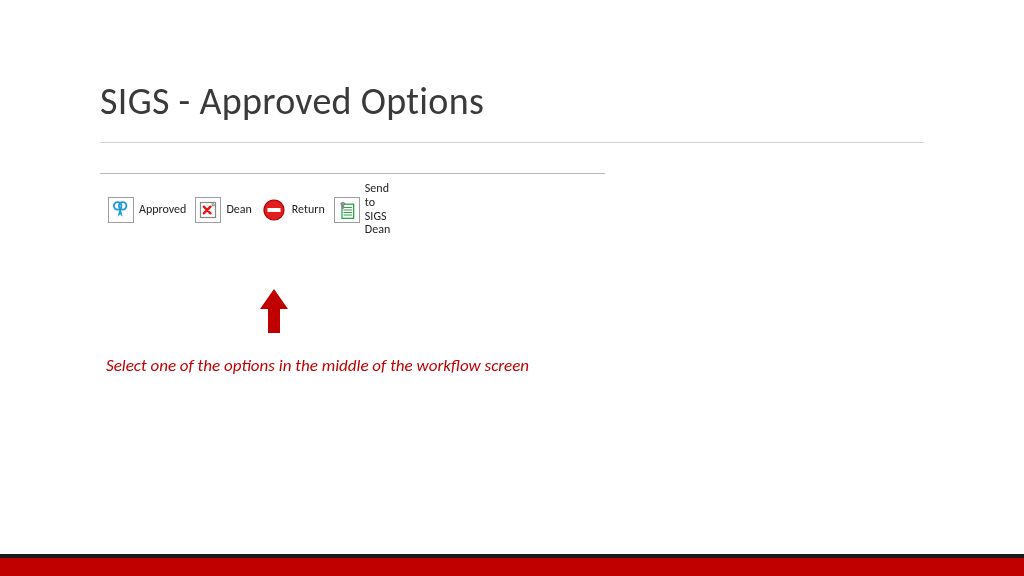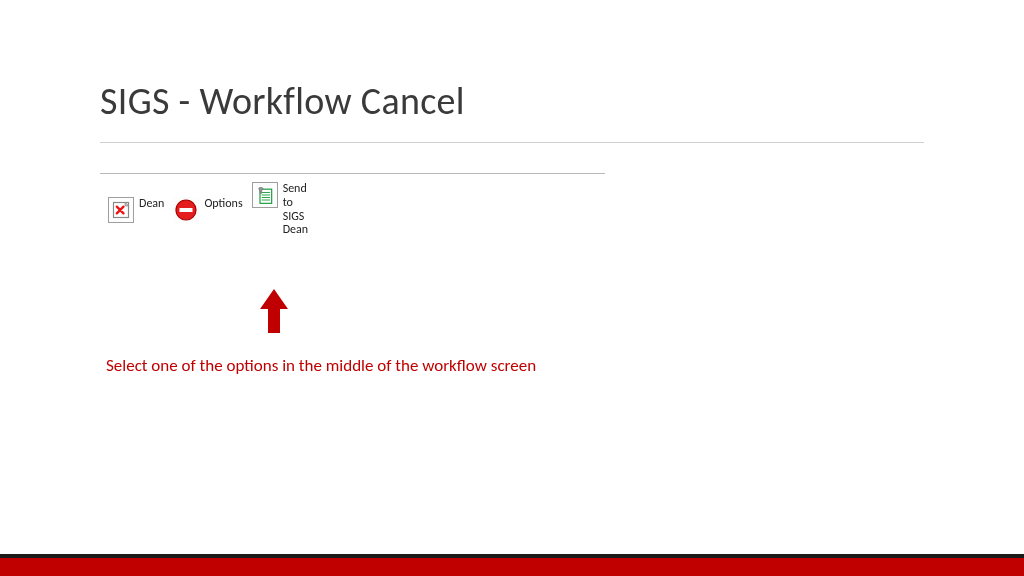--- a/index.html
+++ b/index.html
@@ -38,20 +38,21 @@
       border-top: 1px solid #b9b9b9;
       padding: 6px 6px;
     }
     .toolbar {
       display: flex;
       align-items: center;
       gap: 5px;
     }
     .tool-btn {
       display: flex;
+      align-items: center;
       gap: 5px;
       cursor: pointer;
       padding: 2px 2px;
     }
     .tool-icon-box {
       width: 26px;
       height: 26px;
       border: 1px solid #9e9e9e;
       background: #fdfdfd;
       display: flex;
@@ -66,20 +67,21 @@
     .arrow-box {
       margin-top: 44px;
       margin-left: 160px;
     }
     .instruction {
       margin-top: 22px;
       margin-left: 6px;
       font-size: 17px;
       color: #c00000;
       font-weight: 400;
+      font-style: italic;
     }
     .bottom-band {
       position: absolute;
       left: 0;
       right: 0;
       bottom: 0;
       height: 18px;
       background: #c00000;
     }
     .bottom-black {
@@ -89,26 +91,36 @@
       bottom: 18px;
       height: 4px;
       background: #1a1a1a;
     }
     svg { display: block; }
   </style>
 </head>
 <body>
 
 <div class="slide">
-  <h1 class="title">SIGS - Workflow Cancel</h1>
+  <h1 class="title">SIGS - Approved Options</h1>
   <div class="divider"></div>
 
   <div class="toolbar-wrap">
     <div class="toolbar">
 
+      <div class="tool-btn">
+        <span class="tool-icon-box">
+          <svg width="20" height="20" viewBox="0 0 24 24">
+            <circle cx="8" cy="7" r="4.5" fill="none" stroke="#1e9ad6" stroke-width="2.2"></circle>
+            <circle cx="14" cy="7" r="4.5" fill="none" stroke="#1e9ad6" stroke-width="2.2"></circle>
+            <path d="M 10 12 L 8 20 L 11 17 L 14 20 L 12 12" fill="#1e9ad6"></path>
+          </svg>
+        </span>
+        <span class="tool-label">Approved</span>
+      </div>
 
 
       <div class="tool-btn">
         <span class="tool-icon-box">
           <svg width="20" height="20" viewBox="0 0 24 24">
             <rect x="3" y="3" width="18" height="18" fill="none" stroke="#888" stroke-width="1.4"></rect>
             <path d="M 17 3 L 21 7 L 17 7 Z" fill="#ccc" stroke="#888" stroke-width="1"></path>
             <path d="M 7 8 L 15 16 M 15 8 L 7 16" stroke="#e11" stroke-width="2.8" stroke-linecap="round"></path>
           </svg>
         </span>
@@ -116,21 +128,21 @@
       </div>
 
       <div class="tool-btn">
         <span class="tool-icon-box" style="border:none">
           <svg width="24" height="24" viewBox="0 0 24 24">
             <circle cx="12" cy="12" r="10" fill="#e41e1e"></circle>
             <circle cx="12" cy="12" r="10" fill="none" stroke="#a00" stroke-width="1.2"></circle>
             <rect x="5.5" y="10" width="13" height="4" fill="#fff"></rect>
           </svg>
         </span>
-        <span class="tool-label">Options</span>
+        <span class="tool-label">Return</span>
       </div>
 
       <div class="tool-btn">
         <span class="tool-icon-box">
           <svg width="20" height="20" viewBox="0 0 24 24">
             <rect x="6" y="5" width="14" height="17" fill="#fff" stroke="#1a9b3c" stroke-width="1.4"></rect>
             <path d="M 8 9 L 18 9 M 8 12 L 18 12 M 8 15 L 18 15 M 8 18 L 18 18" stroke="#1a9b3c" stroke-width="1.1"></path>
             <path d="M 6 3 C 4 3 4 6 6 6 L 6 10 L 8 10 L 8 6 C 10 6 10 3 8 3 Z" fill="#9a9a9a" stroke="#6a6a6a" stroke-width="0.8"></path>
           </svg>
         </span>

